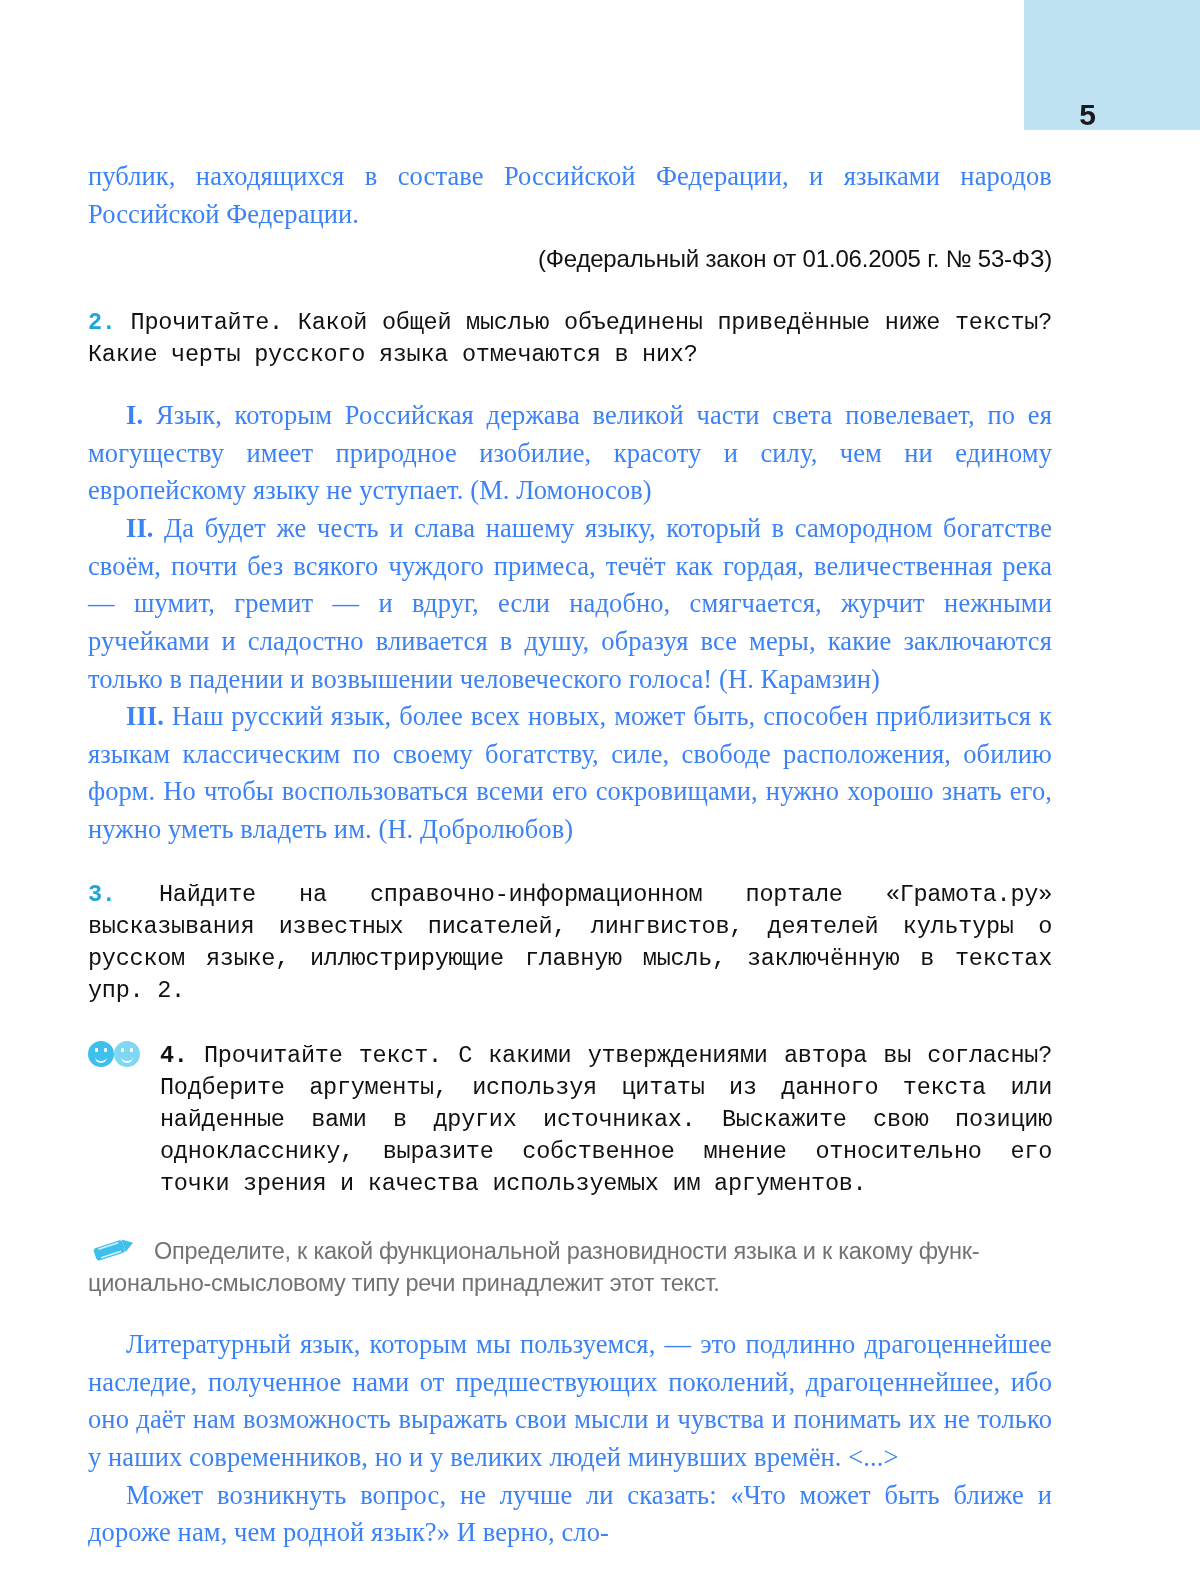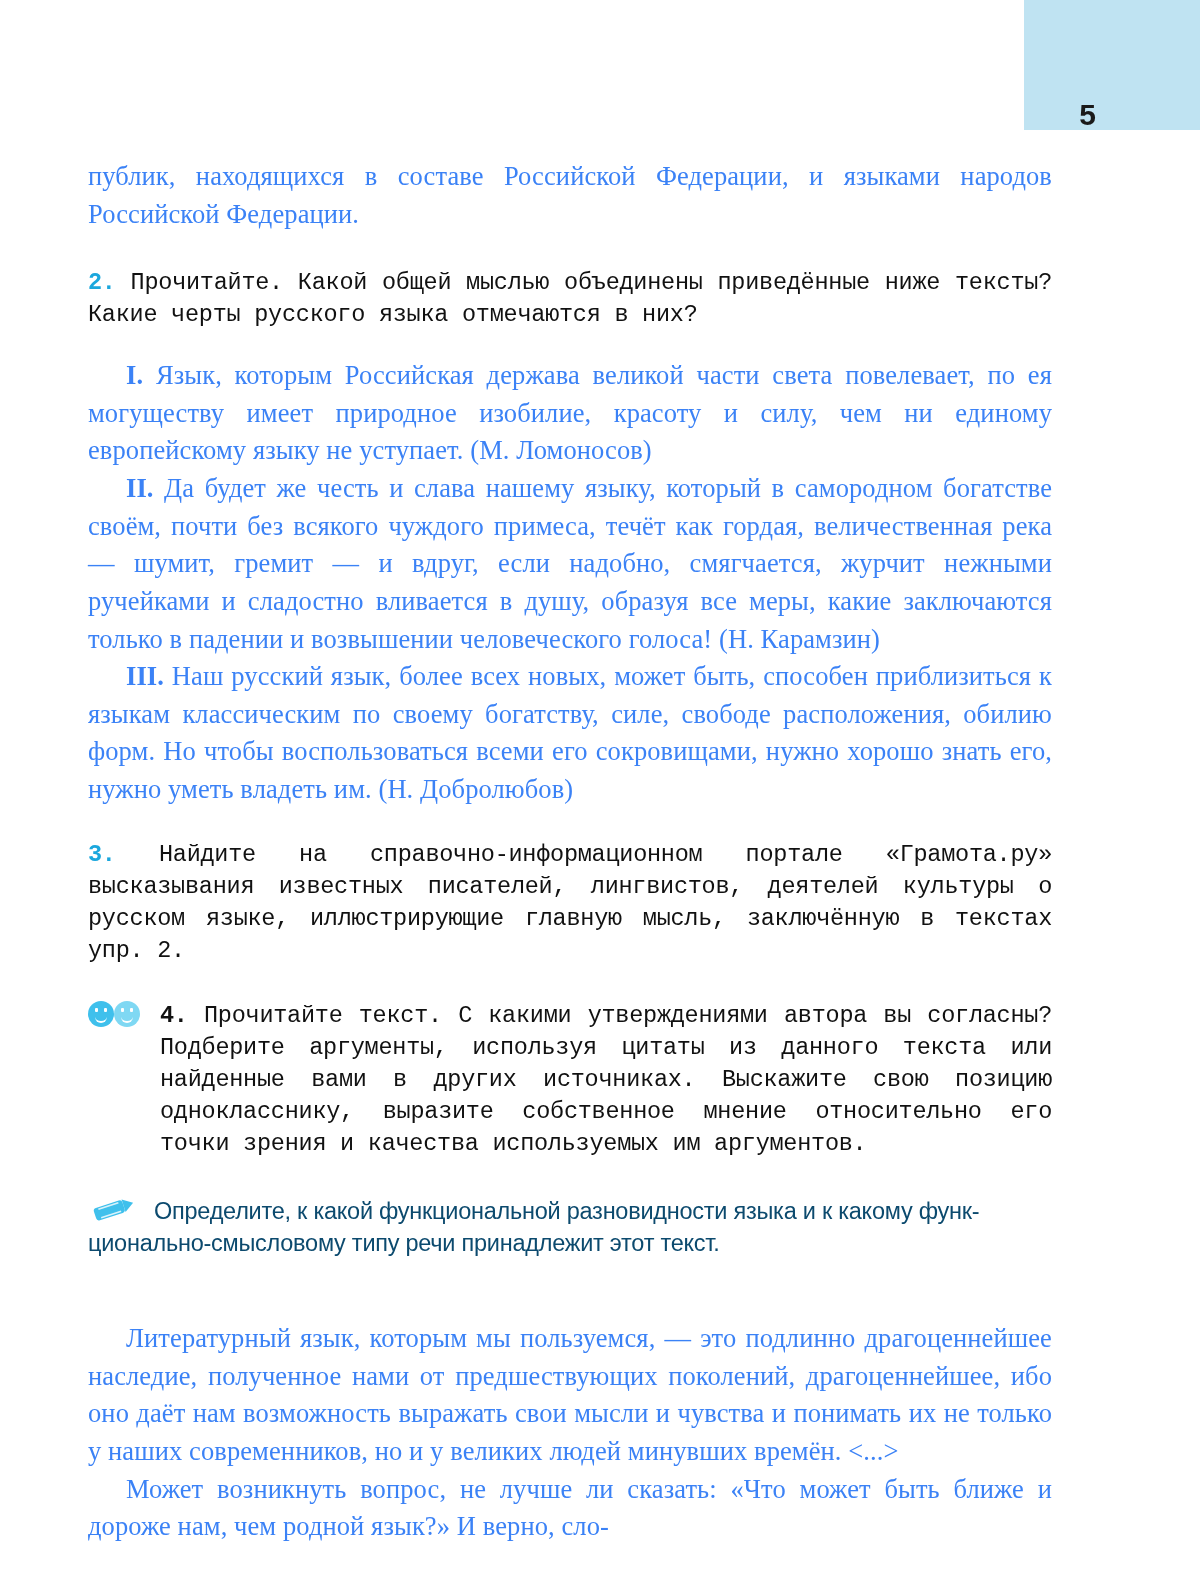--- a/index.html
+++ b/index.html
@@ -83,21 +83,21 @@
   }
   .rom {
     font-weight: bold;
   }
 
   .block-gap-1 { margin-top: 34px; }
   .block-gap-2 { margin-top: 26px; }
   .block-gap-3 { margin-top: 30px; }
   .block-gap-4 { margin-top: 34px; }
   .block-gap-5 { margin-top: 36px; }
-  .block-gap-7 { margin-top: 60px; }
+  .block-gap-7 { margin-top: 26px; }
 
   
   .icon-row {
     position: relative;
   }
   .icon-faces {
     position: absolute;
     left: 0;
     top: 1px;
     width: 62px;
@@ -151,35 +151,36 @@
     top: -2px;
     width: 48px;
     height: 30px;
   }
   .pencil-icon svg { display: block; }
 
   .pencil-tail {
     font-family: "Liberation Sans", sans-serif;
     font-size: 23.5px;
     line-height: 1.36;
-    color: #0c4a6e;
+    color: #737373;
     margin: 0;
     letter-spacing: -0.25px;
   }
 </style>
 </head>
 <body>
 
 <div class="corner-block"></div>
 <div class="page-number">5</div>
 
 <div class="page">
 
   <p class="serif-par">публик, находящихся в составе Российской Федерации, и языками народов Российской Федерации.</p>
 
+  <p class="law-ref">(Федеральный закон от 01.06.2005 г. № 53-ФЗ)</p>
 
   <p class="task block-gap-1">
     <span class="task-num">2.</span>
     <span>Прочитайте. Какой общей мыслью объединены приведённые ниже тексты? Какие черты русского языка отмечаются в них?</span>
   </p>
 
   <p class="serif-par indent block-gap-2">
     <span class="rom">I.</span>
     <span>Язык, которым Российская держава великой части света повелевает, по ея могуществу имеет природное изобилие, красоту и силу, чем ни единому европейскому языку не уступает. (М. Ломоносов)</span>
   </p>

